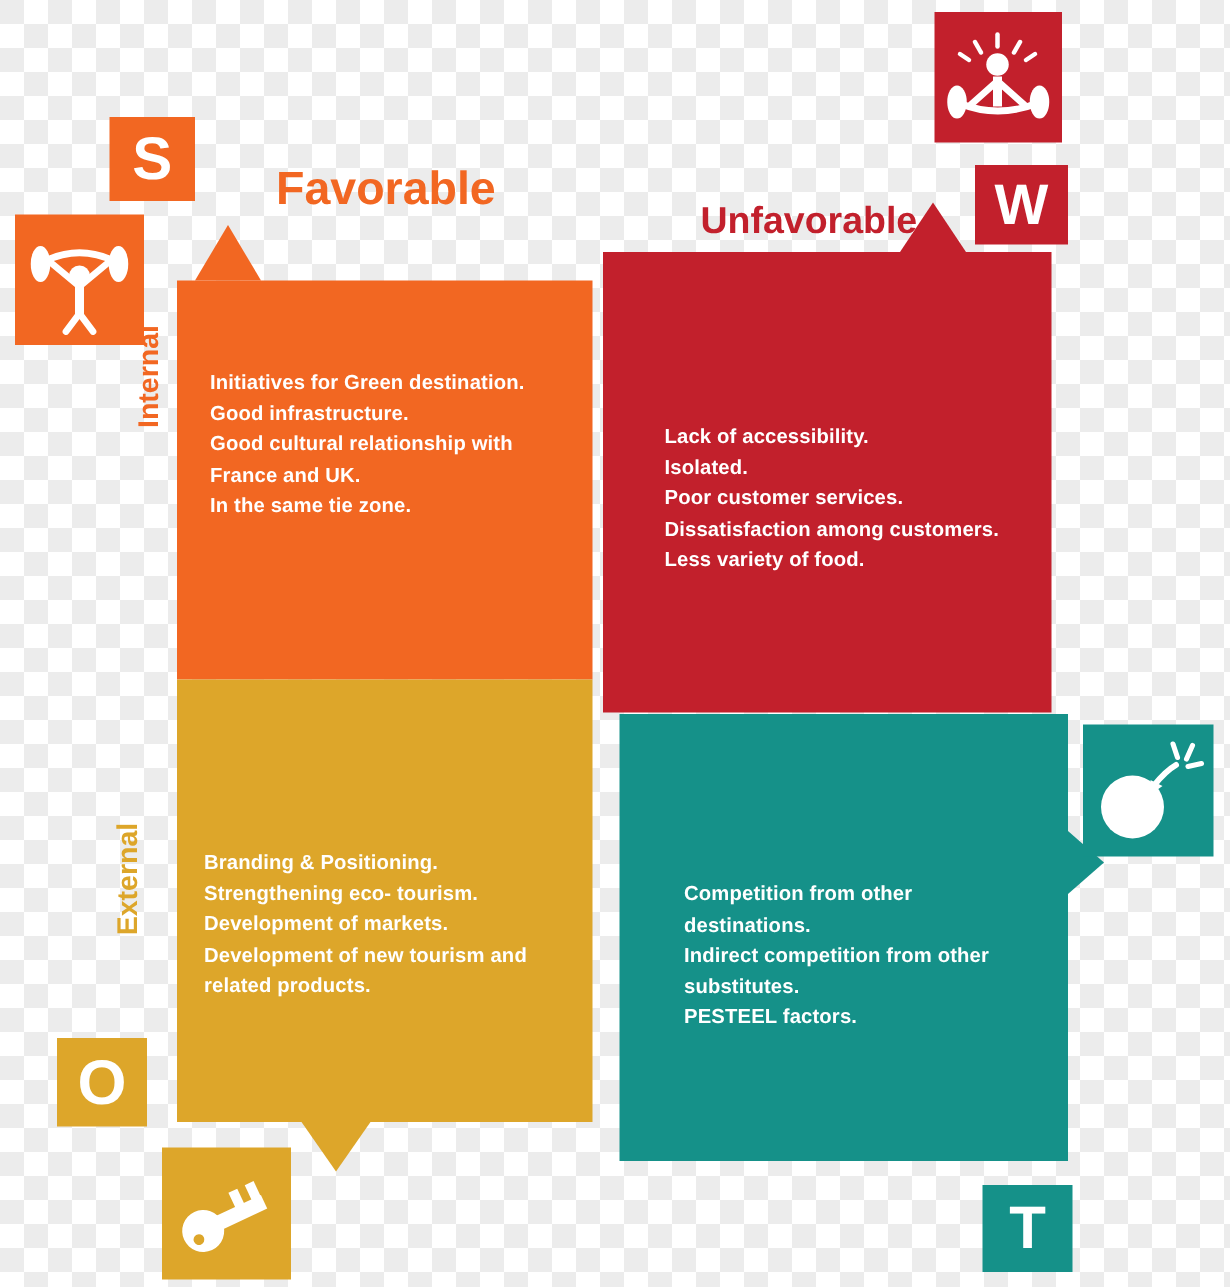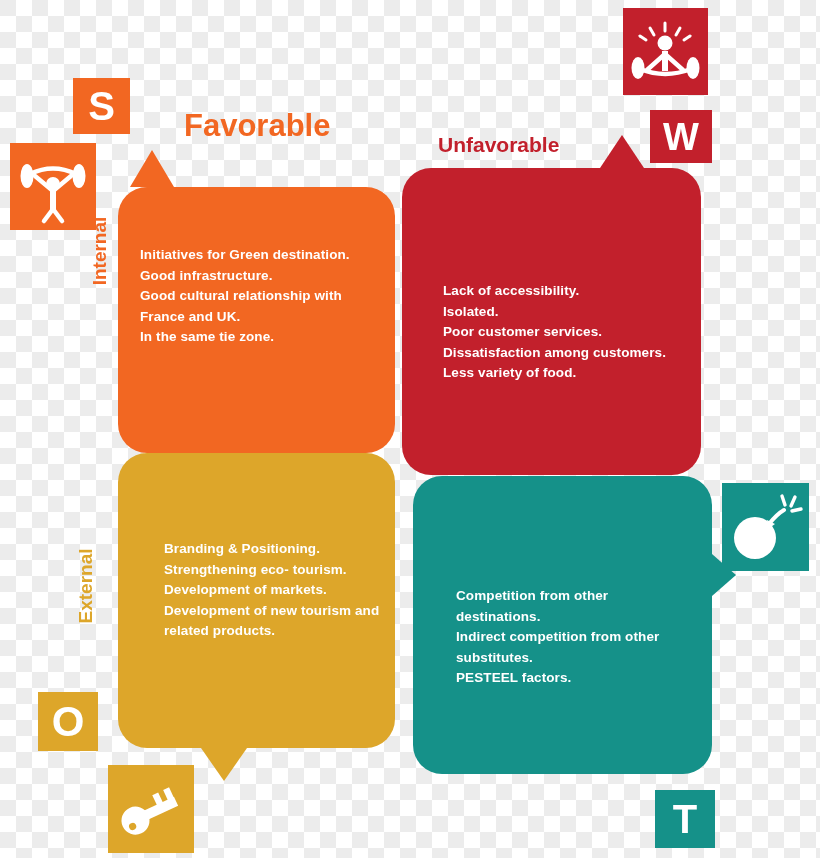--- a/index.html
+++ b/index.html
@@ -18,21 +18,20 @@
     height: 858px;
     overflow: hidden;
     background:
       repeating-conic-gradient(#ffffff 0% 25%, #ececec 0% 50%) 0 0 / 32px 32px;
   }
 
   
   .panel {
     position: absolute;
     box-sizing: border-box;
-    border-radius: 29px;
   }
 
   .panel-strengths {
     left: 118px;  top: 187px;
     width: 277px; height: 266px;
     background: #f26722;
   }
   .panel-weaknesses {
     left: 402px;  top: 168px;
     width: 299px; height: 307px;
@@ -86,21 +85,21 @@
     position: absolute;
     color: #ffffff;
     font-weight: bold;
     font-size: 13.5px;
     line-height: 20.5px;
     letter-spacing: 0.1px;
     white-space: pre-line;
   }
   .text-strengths     { left: 22px;  top: 58px;  width: 245px; }
   .text-weaknesses    { left: 41px;  top: 113px; width: 250px; }
-  .text-opportunities { left: 18px;  top: 86px; width: 248px; margin-left: 28px; }
+  .text-opportunities { left: 18px;  top: 112px; width: 248px; }
   .text-threats       { left: 43px;  top: 110px; width: 235px; }
 
   
   .letter-badge {
     position: absolute;
     display: flex;
     align-items: center;
     justify-content: center;
     color: #ffffff;
     font-weight: bold;
@@ -136,22 +135,22 @@
     position: absolute;
     font-weight: bold;
     white-space: nowrap;
   }
   .heading-favorable {
     left: 184px; top: 108px;
     font-size: 31px;
     color: #f26722;
   }
   .heading-unfavorable {
-    left: 438px; top: 133px;
-    font-size: 21px;
+    left: 467px; top: 133px;
+    font-size: 25px;
     color: #c2202c;
   }
   .heading-internal {
     left: 45px; top: 240px;
     width: 110px;
     font-size: 19px;
     color: #f26722;
     transform: rotate(-90deg);
     transform-origin: 50% 50%;
     text-align: center;

